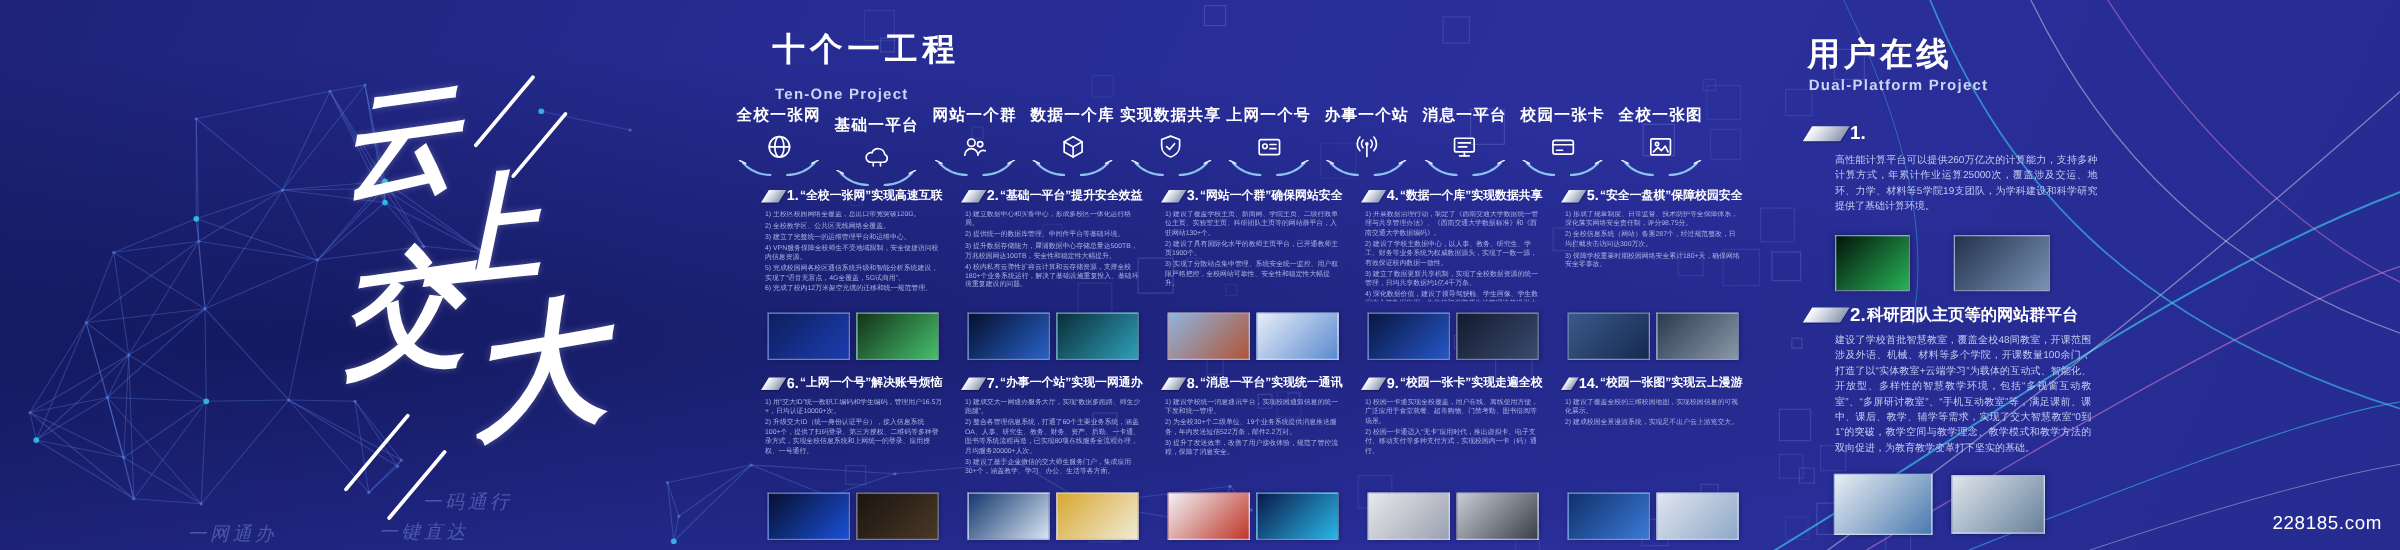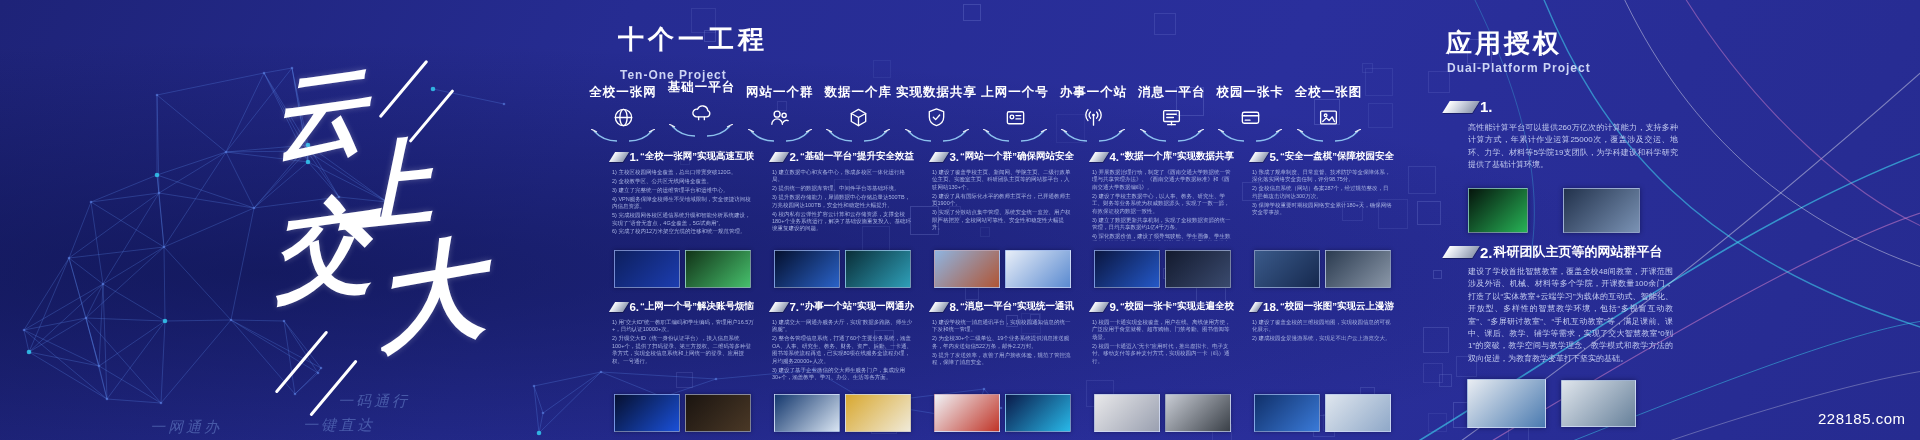--- a/index.html
+++ b/index.html
@@ -307,21 +307,21 @@
             <ellipse cx="12" cy="12" rx="3.8" ry="8.5" fill="none" stroke="#ffffff" stroke-width="1.4" stroke-linecap="round" stroke-linejoin="round"></ellipse>
             <line x1="3.5" y1="12" x2="20.5" y2="12" fill="none" stroke="#ffffff" stroke-width="1.4" stroke-linecap="round" stroke-linejoin="round"></line>
           </svg></div>
         <div class="stand"><svg width="64" height="13" viewBox="0 0 64 13">
   <path d="M3 2 Q12 12 26 12" fill="none" stroke="#9fdcff" stroke-width="1.6" opacity=".85"></path>
   <path d="M61 2 Q52 12 38 12" fill="none" stroke="#9fdcff" stroke-width="1.6" opacity=".85"></path>
   <line x1="0" y1="0" x2="6" y2="3" stroke="#ffffff" stroke-width="1.2" opacity=".9"></line>
   <line x1="64" y1="0" x2="58" y2="3" stroke="#ffffff" stroke-width="1.2" opacity=".9"></line>
           </svg></div>
       </div>
-      <div class="icon-item" style="left: 659.4px; top: 79px;">
+      <div class="icon-item" style="left: 659.4px; top: 92px;">
         <div class="lbl">基础一平台</div>
         <div class="ic"><svg width="23" height="23" viewBox="0 0 24 24">
             <path d="M7 16.5 a4 4 0 1 1 .9-7.9 A5.6 5.6 0 0 1 18.6 10 a3.4 3.4 0 0 1-1 6.5 z" fill="none" stroke="#ffffff" stroke-width="1.4" stroke-linecap="round" stroke-linejoin="round"></path>
             <line x1="9" y1="19.5" x2="9" y2="17" fill="none" stroke="#ffffff" stroke-width="1.4" stroke-linecap="round" stroke-linejoin="round"></line>
             <line x1="15" y1="19.5" x2="15" y2="17" fill="none" stroke="#ffffff" stroke-width="1.4" stroke-linecap="round" stroke-linejoin="round"></line>
           </svg></div>
         <div class="stand"><svg width="64" height="13" viewBox="0 0 64 13">
   <path d="M3 2 Q12 12 26 12" fill="none" stroke="#9fdcff" stroke-width="1.6" opacity=".85"></path>
   <path d="M61 2 Q52 12 38 12" fill="none" stroke="#9fdcff" stroke-width="1.6" opacity=".85"></path>
   <line x1="0" y1="0" x2="6" y2="3" stroke="#ffffff" stroke-width="1.2" opacity=".9"></line>
@@ -591,35 +591,35 @@
           <div>2) 校园一卡通迈入“无卡”应用时代，推出虚拟卡、电子支付、移动支付等多种支付方式，实现校园内一卡（码）通行。</div>
         </div>
         <div class="thumbs">
           <div class="thumb" style="background: linear-gradient(135deg, rgb(232, 232, 234), rgb(154, 160, 176));"></div>
           <div class="thumb" style="background: linear-gradient(135deg, rgb(200, 204, 212), rgb(58, 64, 72));"></div>
         </div>
       </div>
       <div class="block r2" style="left: 1252px; top: 300px; height: 132px;">
         <div class="bhead">
           <span class="badge"></span>
-          <span class="bnum">18.</span>
+          <span class="bnum">14.</span>
           <span>“校园一张图”实现云上漫游</span>
         </div>
         <div class="bullets">
           <div>1) 建设了覆盖全校的三维校园地图，实现校园信息的可视化展示。</div>
           <div>2) 建成校园全景漫游系统，实现足不出户云上游览交大。</div>
         </div>
         <div class="thumbs">
           <div class="thumb" style="background: linear-gradient(135deg, rgb(16, 48, 106), rgb(58, 122, 216));"></div>
           <div class="thumb" style="background: linear-gradient(135deg, rgb(223, 230, 238), rgb(143, 168, 200));"></div>
         </div>
       </div>
     </div>
 
-  <div class="sec-title" style="left:1446px;top:26px;letter-spacing:3px;">应用授权</div>
+  <div class="sec-title" style="left:1446px;top:26px;letter-spacing:3px;">用户在线</div>
   <div class="sec-sub" style="left:1447px;top:61px;">Dual-Platform Project</div>
 
   <div class="dp-head" style="left:1446px;top:98px;">
     <span class="badge"></span>
     <span class="bnum">1.</span>
   </div>
   <div class="dp-body" style="left:1468px;top:122px;">高性能计算平台可以提供260万亿次的计算能力，支持多种计算方式，年累计作业运算25000次，覆盖涉及交运、地环、力学、材料等5学院19支团队，为学科建设和科学研究提供了基础计算环境。</div>
   <div id="dp-imgs-1">
       <div class="dp-thumb" style="left: 1468px; top: 188px; width: 58px; height: 43px; background: linear-gradient(135deg, rgb(5, 20, 12), rgb(39, 179, 86));"></div>
       <div class="dp-thumb" style="left: 1563px; top: 188px; width: 75px; height: 43px; background: linear-gradient(135deg, rgb(34, 50, 76), rgb(122, 146, 180));"></div>

